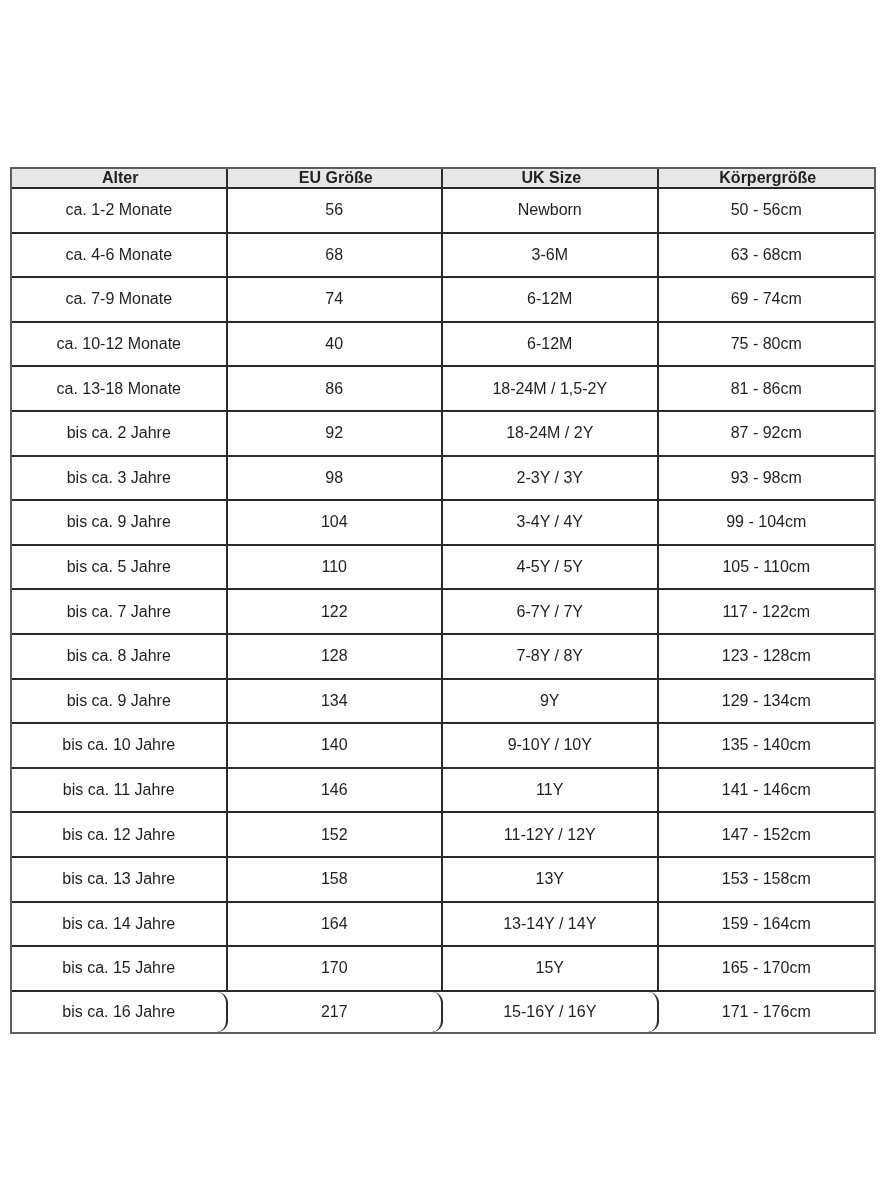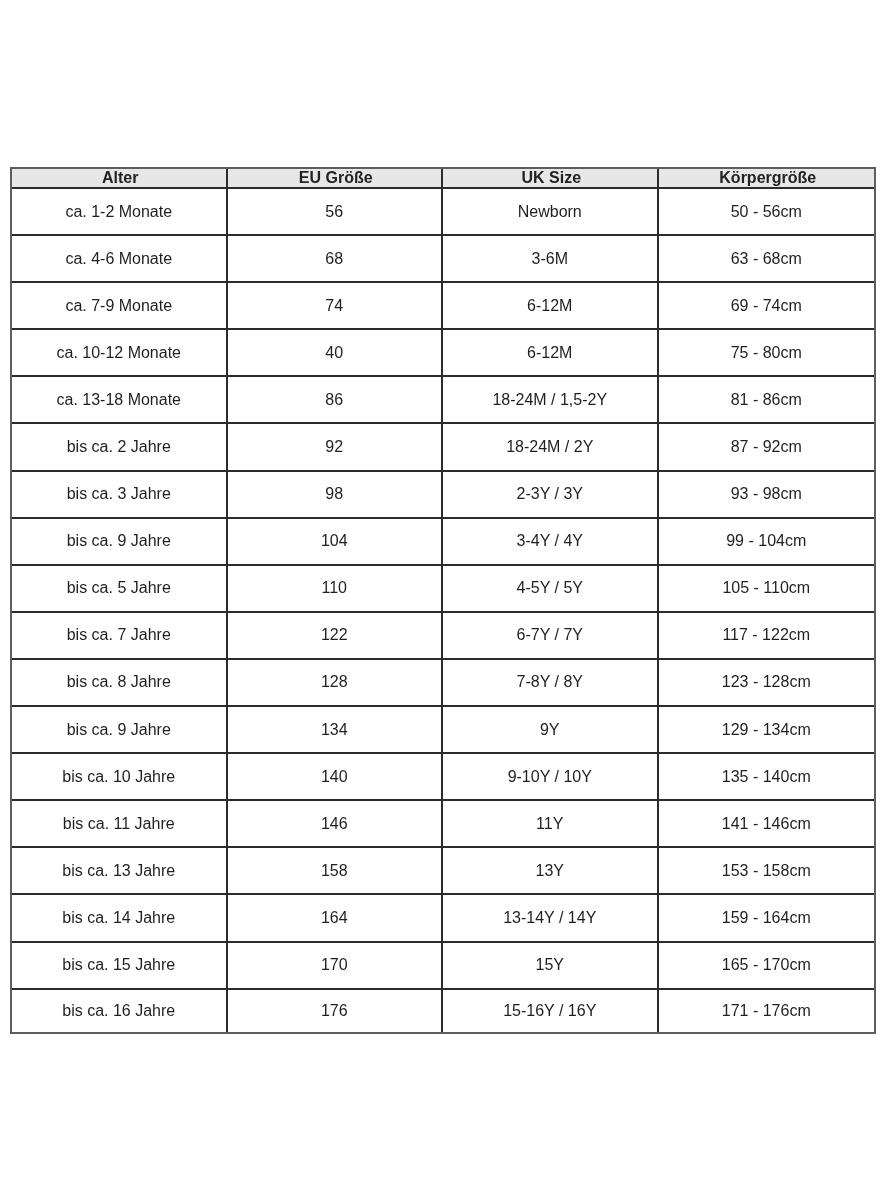--- a/index.html
+++ b/index.html
@@ -47,20 +47,21 @@
     background: #ffffff;
     font-weight: normal;
     color: #1f1f1f;
   }
   table.size-table th:last-child,
   table.size-table td:last-child {
     border-right: none;
   }
   table.size-table tbody tr:last-child td {
     border-bottom: none;
+    border-radius: 11px;
   }
 </style>
 </head>
 <body>
 
 <div class="table-wrap">
   <table class="size-table">
     <thead>
       <tr id="header-row">
           <th>Alter</th>
@@ -148,38 +149,44 @@
           <td>9-10Y / 10Y</td>
           <td>135 - 140cm</td>
         </tr>
         <tr>
           <td>bis ca. 11 Jahre</td>
           <td>146</td>
           <td>11Y</td>
           <td>141 - 146cm</td>
         </tr>
         <tr>
+          <td>bis ca. 12 Jahre</td>
+          <td>152</td>
+          <td>11-12Y / 12Y</td>
+          <td>147 - 152cm</td>
+        </tr>
+        <tr>
           <td>bis ca. 13 Jahre</td>
           <td>158</td>
           <td>13Y</td>
           <td>153 - 158cm</td>
         </tr>
         <tr>
           <td>bis ca. 14 Jahre</td>
           <td>164</td>
           <td>13-14Y / 14Y</td>
           <td>159 - 164cm</td>
         </tr>
         <tr>
           <td>bis ca. 15 Jahre</td>
           <td>170</td>
           <td>15Y</td>
           <td>165 - 170cm</td>
         </tr>
         <tr>
           <td>bis ca. 16 Jahre</td>
-          <td>176</td>
+          <td>217</td>
           <td>15-16Y / 16Y</td>
           <td>171 - 176cm</td>
         </tr>
       </tbody>
   </table>
 </div>
 
 </body></html>

